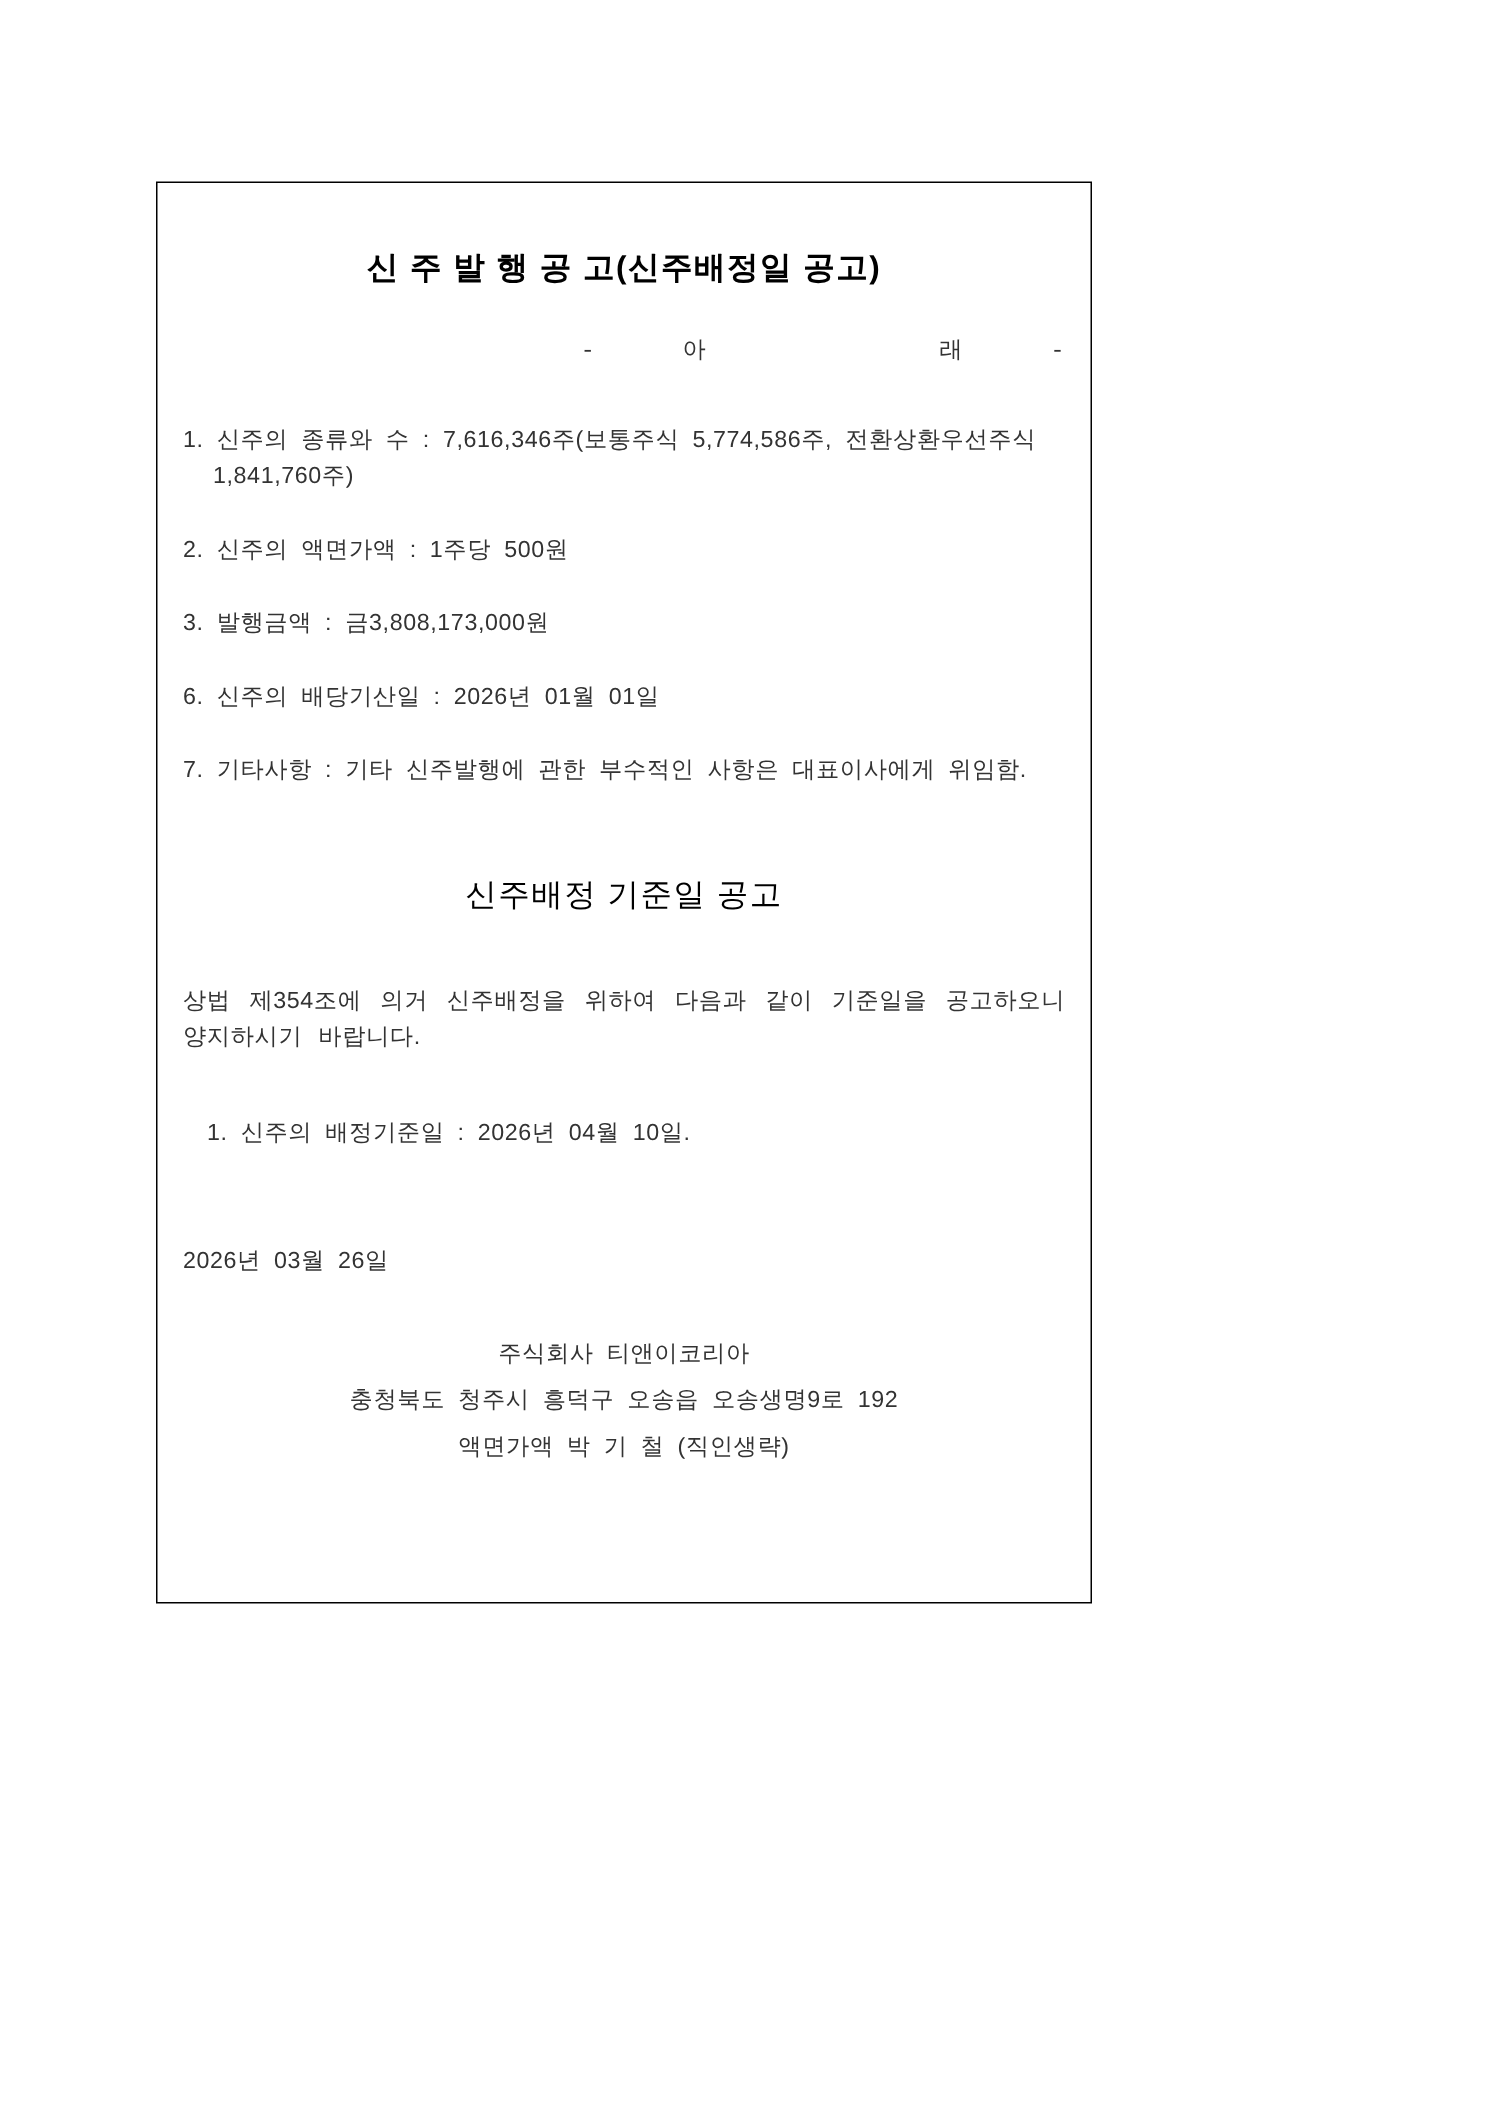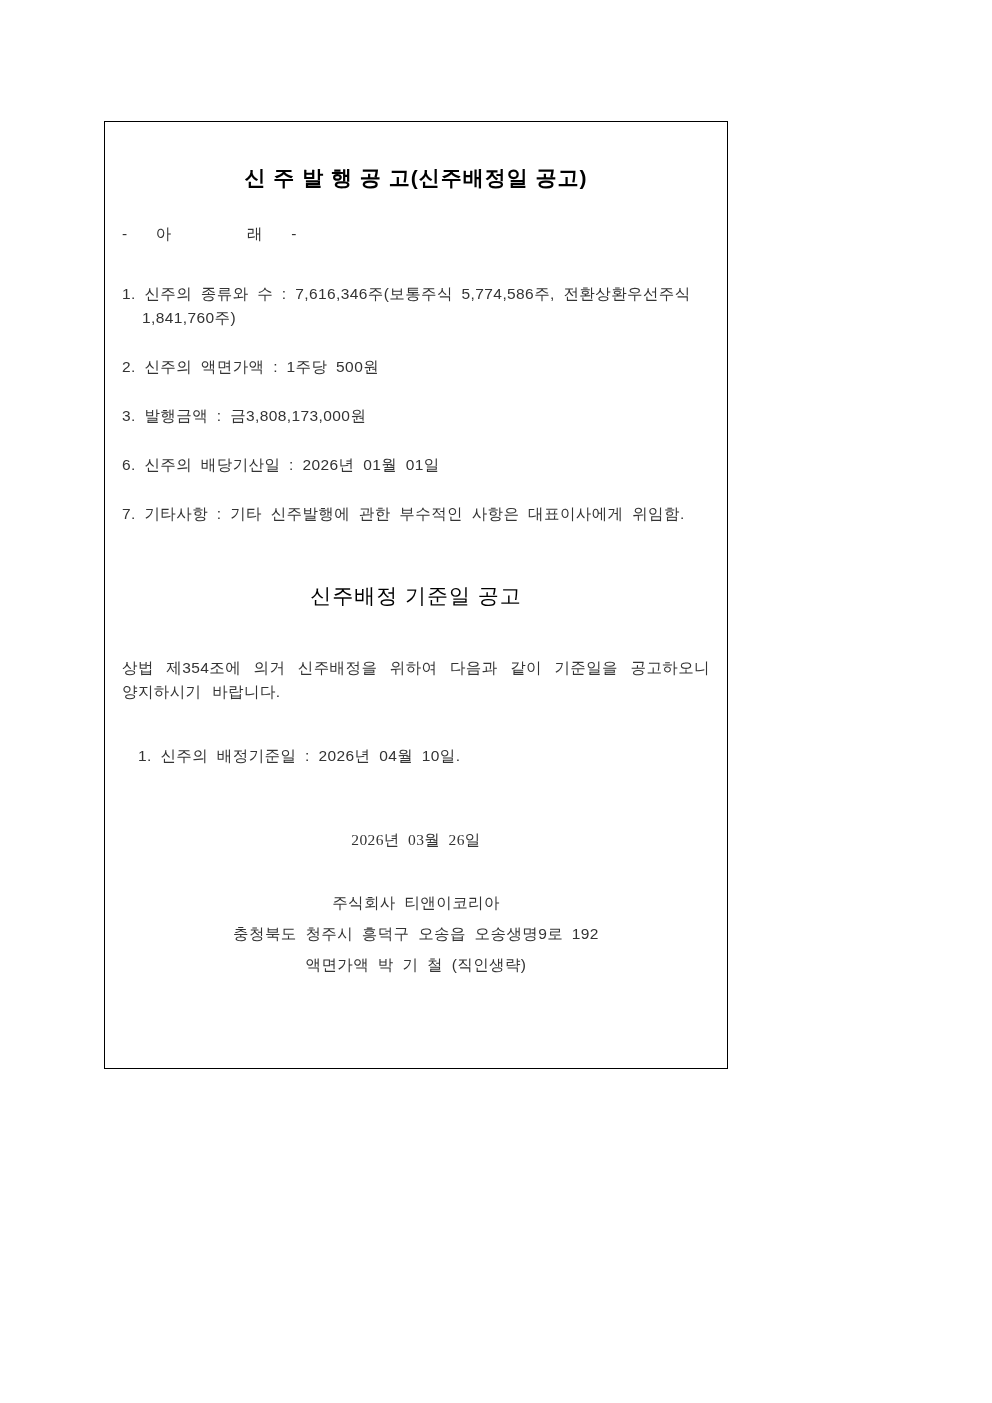--- a/index.html
+++ b/index.html
@@ -30,23 +30,24 @@
     letter-spacing: 1px;
   }
   .intro-para {
     margin-top: 54px;
     line-height: 32px;
     text-align: justify;
     word-spacing: 6px;
   }
   .below-divider {
     margin-top: 30px;
-    text-align: left;
+    text-align: right;
     white-space: pre;
     line-height: 24px;
+    font-family: Liberation Mono, monospace;
   }
   .item-list {
     margin-top: 36px;
   }
   .item-line {
     line-height: 24px;
     padding-left: 20px;
     text-indent: -20px;
     word-spacing: 4px;
     margin-top: 25px;
@@ -69,23 +70,22 @@
     word-spacing: 6px;
   }
   .sub-item {
     margin-top: 40px;
     padding-left: 16px;
     line-height: 24px;
     word-spacing: 4px;
   }
   .date-line {
     margin-top: 62px;
-    text-align: center;
+    text-align: left;
     word-spacing: 4px;
-    font-family: Liberation Serif, serif;
   }
   .footer-block {
     margin-top: 36px;
     text-align: center;
     line-height: 31px;
     word-spacing: 4px;
   }
 </style>
 </head>
 <body>

